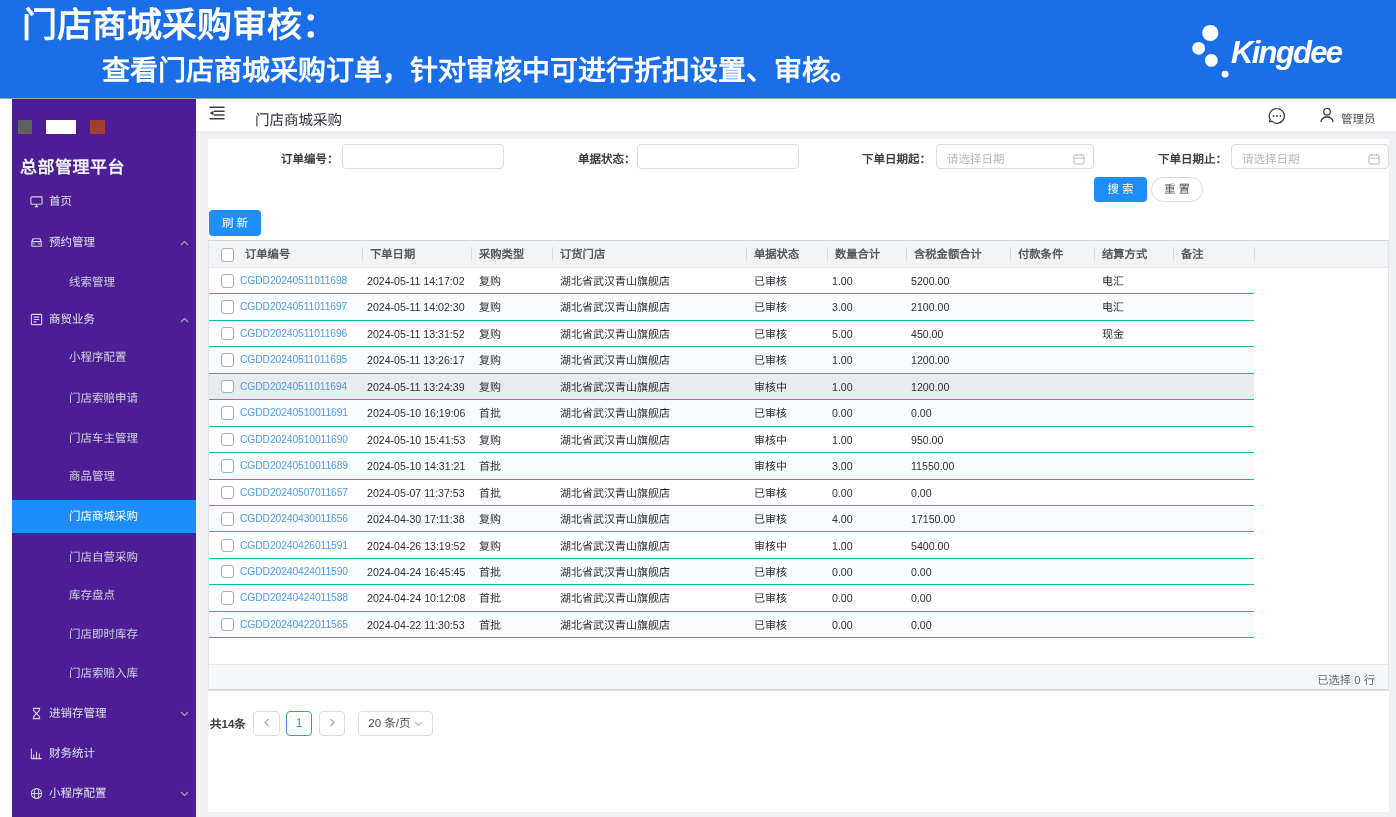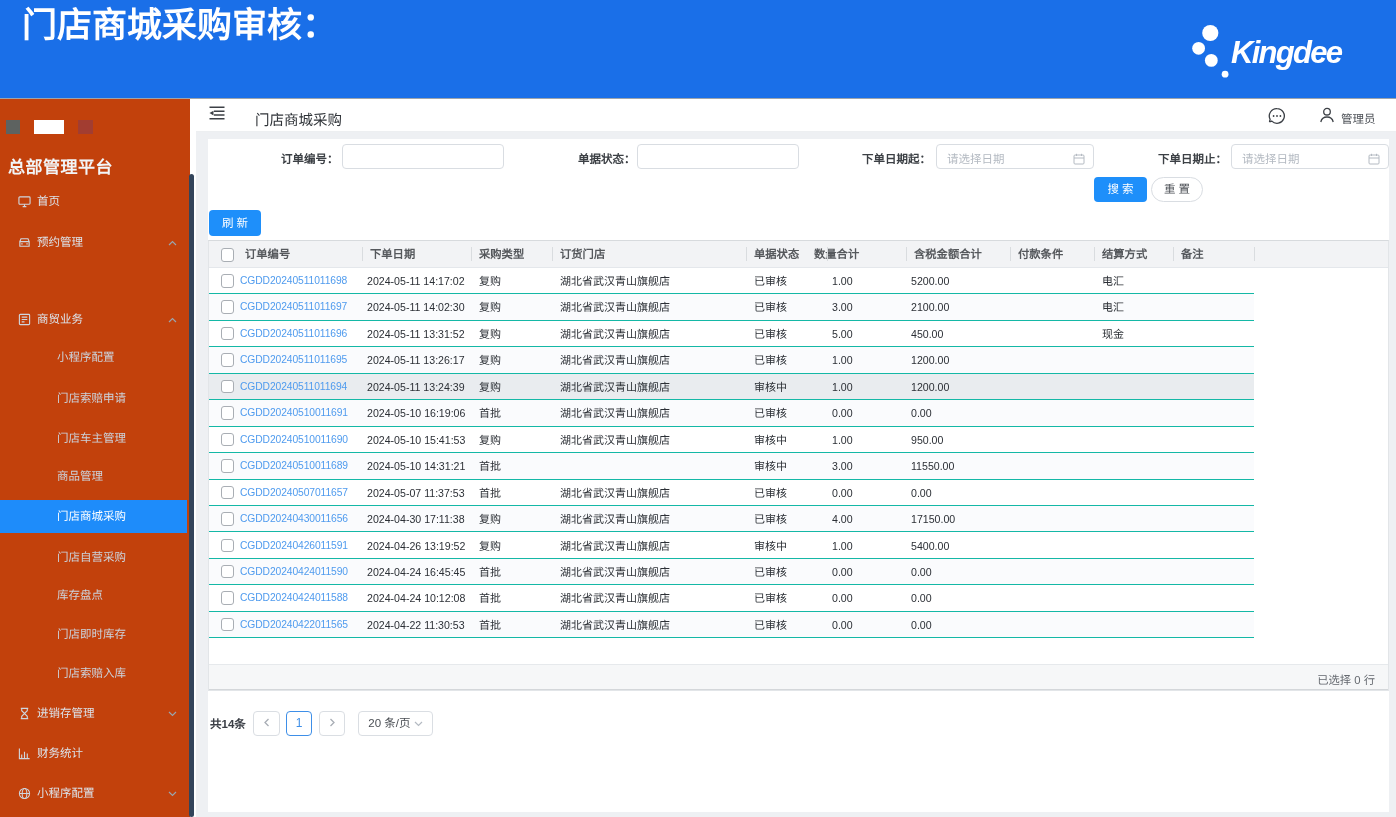--- a/index.html
+++ b/index.html
@@ -1,20 +1,20 @@
 <!DOCTYPE html>
 <html lang="zh-CN"><head><meta charset="utf-8"><style>
 *{margin:0;padding:0;box-sizing:border-box}
 html,body{width:1396px;height:817px;overflow:hidden;font-family:"Liberation Sans",sans-serif;background:#fff}
 .abs{position:absolute}
 #banner{left:0;top:0;width:1396px;height:98px;background:#1a6fe8}
 #banner .t1{left:22px;top:6px;font:bold 35px/40px "Liberation Serif",serif;color:#fff}
 #banner .t2{left:102px;top:54px;font:bold 28px/34px "Liberation Serif",serif;color:#fff}
 #divider{left:0;top:97.5px;width:1396px;height:1.8px;background:#9da4ac}
-#sidebar{left:0;top:99px;width:190px;height:718px;background:#c2410c;color:#dbe1e8}
+#sidebar{left:12px;top:99px;width:190px;height:718px;background:#4c1d95;color:#dbe1e8}
 #sidebar .sq{top:21px;height:14px}
 #brand{left:8px;top:54px;font-size:17px;font-weight:bold;color:#f2f5f8;letter-spacing:0.5px}
 .mi{left:0;width:196px;height:39px;line-height:39px;font-size:11.5px;color:#dce2e9}
 .mi .ic{position:absolute;left:18px;top:13px;line-height:0}
 .mi .lb{position:absolute;left:37px}
 .mi .ar2{position:absolute;right:19px;top:17px}
 .sub{left:0;width:196px;height:39px;line-height:39px;font-size:11.5px;color:#ccd3dc}
 .sub .lb{position:absolute;left:57px}
 .sub.on{background:#1e8cfa;color:#fff;width:187px;height:33px;line-height:33px;margin-top:3px}
 #sbthumb{left:189px;top:75px;width:5px;height:643px;background:#33445a;border-radius:3px}
@@ -41,20 +41,21 @@
 .td.lat{font-size:10.6px;padding-left:5px}
 .cb{position:absolute;left:11.5px;top:6px;width:13.5px;height:13.5px;border:1px solid #a9aeb4;border-radius:3px;background:#fff}
 #tfoot{position:absolute;left:0;bottom:0;width:1179px;height:26px;background:#f6f7f8;border-top:1px solid #e6e9ec;border-bottom:1px solid #d4d7da}
 #selrow{position:absolute;right:13px;top:6px;font-size:11.3px;color:#65696f}
 #pager{left:0;top:572px;width:1181px;height:30px;font-size:11.5px;color:#33373d}
 .pbtn{position:absolute;top:0;height:25px;border:1px solid #dadee3;border-radius:4px;background:#fff;text-align:center;line-height:23px;color:#9aa0a8;font-size:12px}
 </style></head>
 <body>
 <div id="banner" class="abs">
   <div class="t1 abs">门店商城采购审核：</div>
+  <div class="t2 abs">查看门店商城采购订单，针对审核中可进行折扣设置、审核。</div>
   <svg class="abs" style="left:1190px;top:20px" width="165" height="62" viewBox="0 0 165 62">
 <circle cx="20.3" cy="13" r="8.1" fill="#fff"></circle>
 <circle cx="8.6" cy="28.3" r="6.4" fill="#fff"></circle>
 <circle cx="21.3" cy="40.4" r="6.4" fill="#fff"></circle>
 <circle cx="35.1" cy="54.2" r="3.4" fill="#fff"></circle>
 <text x="41" y="43" fill="#fff" font-family="Liberation Sans" font-size="31" font-weight="bold" font-style="italic" textLength="112">Kingdee</text>
 </svg>
 </div>
 <div id="divider" class="abs"></div>
 <div id="sidebar" class="abs">
@@ -108,20 +109,23 @@
 <div class="mi abs" style="top:675px">
       <span class="ic"><svg width="13" height="13" viewBox="0 0 14 14" fill="none" stroke="#cfd6de" stroke-width="1.1">
           <circle cx="7" cy="7" r="5.5"></circle>
           <ellipse cx="7" cy="7" rx="2.5" ry="5.5"></ellipse>
           <path d="M1.5 7h11"></path>
         </svg></span>
       <span class="lb">小程序配置</span>
       <svg class="ar2" width="9" height="6" viewBox="0 0 9 6" fill="none" stroke="#9aa4ae" stroke-width="1.2">
         <path d="M1 1l3.5 3.5L8 1"></path>
       </svg>
+    </div>
+<div class="sub abs" style="top:164px">
+      <span class="lb">线索管理</span>
     </div>
 <div class="sub abs" style="top:239px">
       <span class="lb">小程序配置</span>
     </div>
 <div class="sub abs" style="top:280px">
       <span class="lb">门店索赔申请</span>
     </div>
 <div class="sub abs" style="top:320px">
       <span class="lb">门店车主管理</span>
     </div>
@@ -191,21 +195,21 @@
 <div class="btn blue" style="left:1px;top:71px;width:52px;height:26px;line-height:26px">刷 新</div>
 
   <div id="tablewrap" class="abs">
     <div id="thead">
 <div class="cb" style="top:7px"></div>
 <div class="th" style="left:28px;width:125px">订单编号</div>
 <div class="th" style="left:153px;width:109px">下单日期</div>
 <div class="th" style="left:262px;width:81px">采购类型</div>
 <div class="th" style="left:343px;width:194px">订货门店</div>
 <div class="th" style="left:537px;width:81px">单据状态</div>
-<div class="th" style="left:597px;width:79px">数量合计</div>
+<div class="th" style="left:618px;width:79px">数量合计</div>
 <div class="th" style="left:697px;width:104px">含税金额合计</div>
 <div class="th" style="left:801px;width:84px">付款条件</div>
 <div class="th" style="left:885px;width:79px">结算方式</div>
 <div class="th" style="left:964px;width:81px">备注</div>
 <div class="thsep" style="left:153px"></div>
 <div class="thsep" style="left:262px"></div>
 <div class="thsep" style="left:343px"></div>
 <div class="thsep" style="left:537px"></div>
 <div class="thsep" style="left:618px"></div>
 <div class="thsep" style="left:697px"></div>

